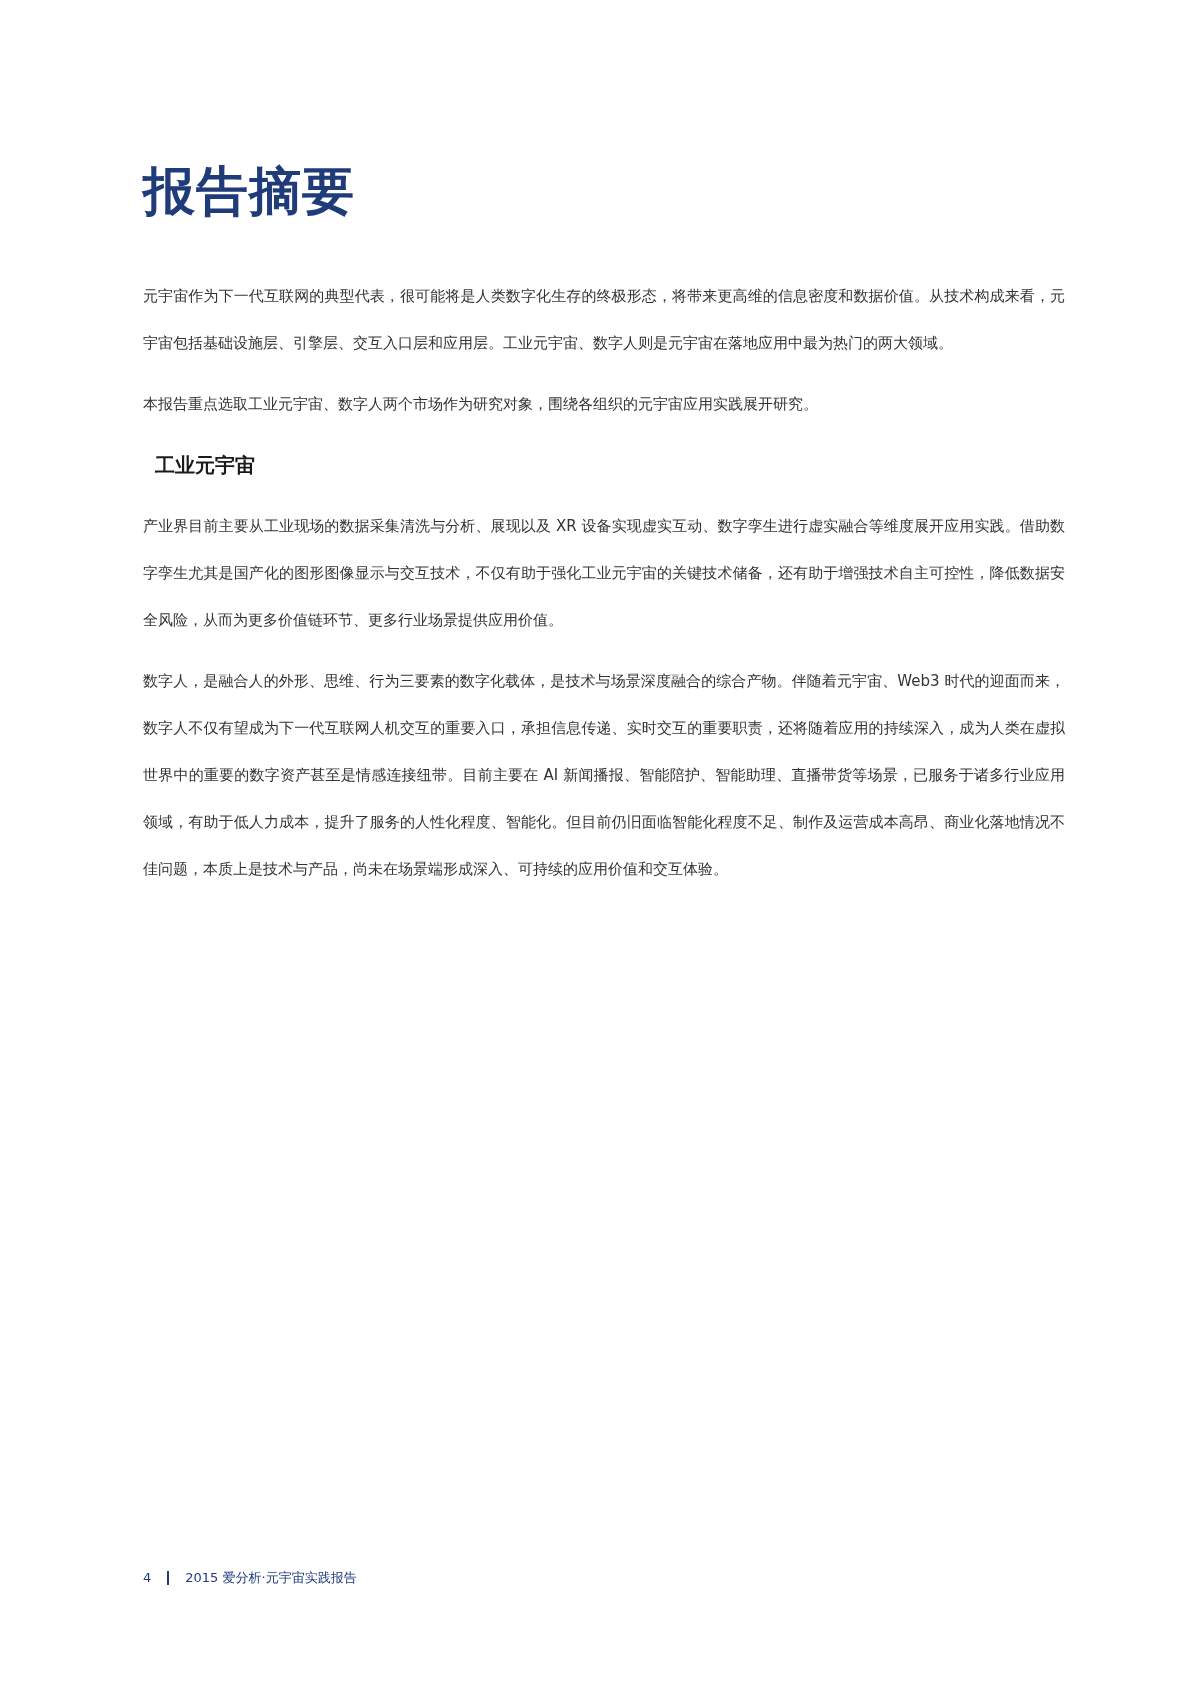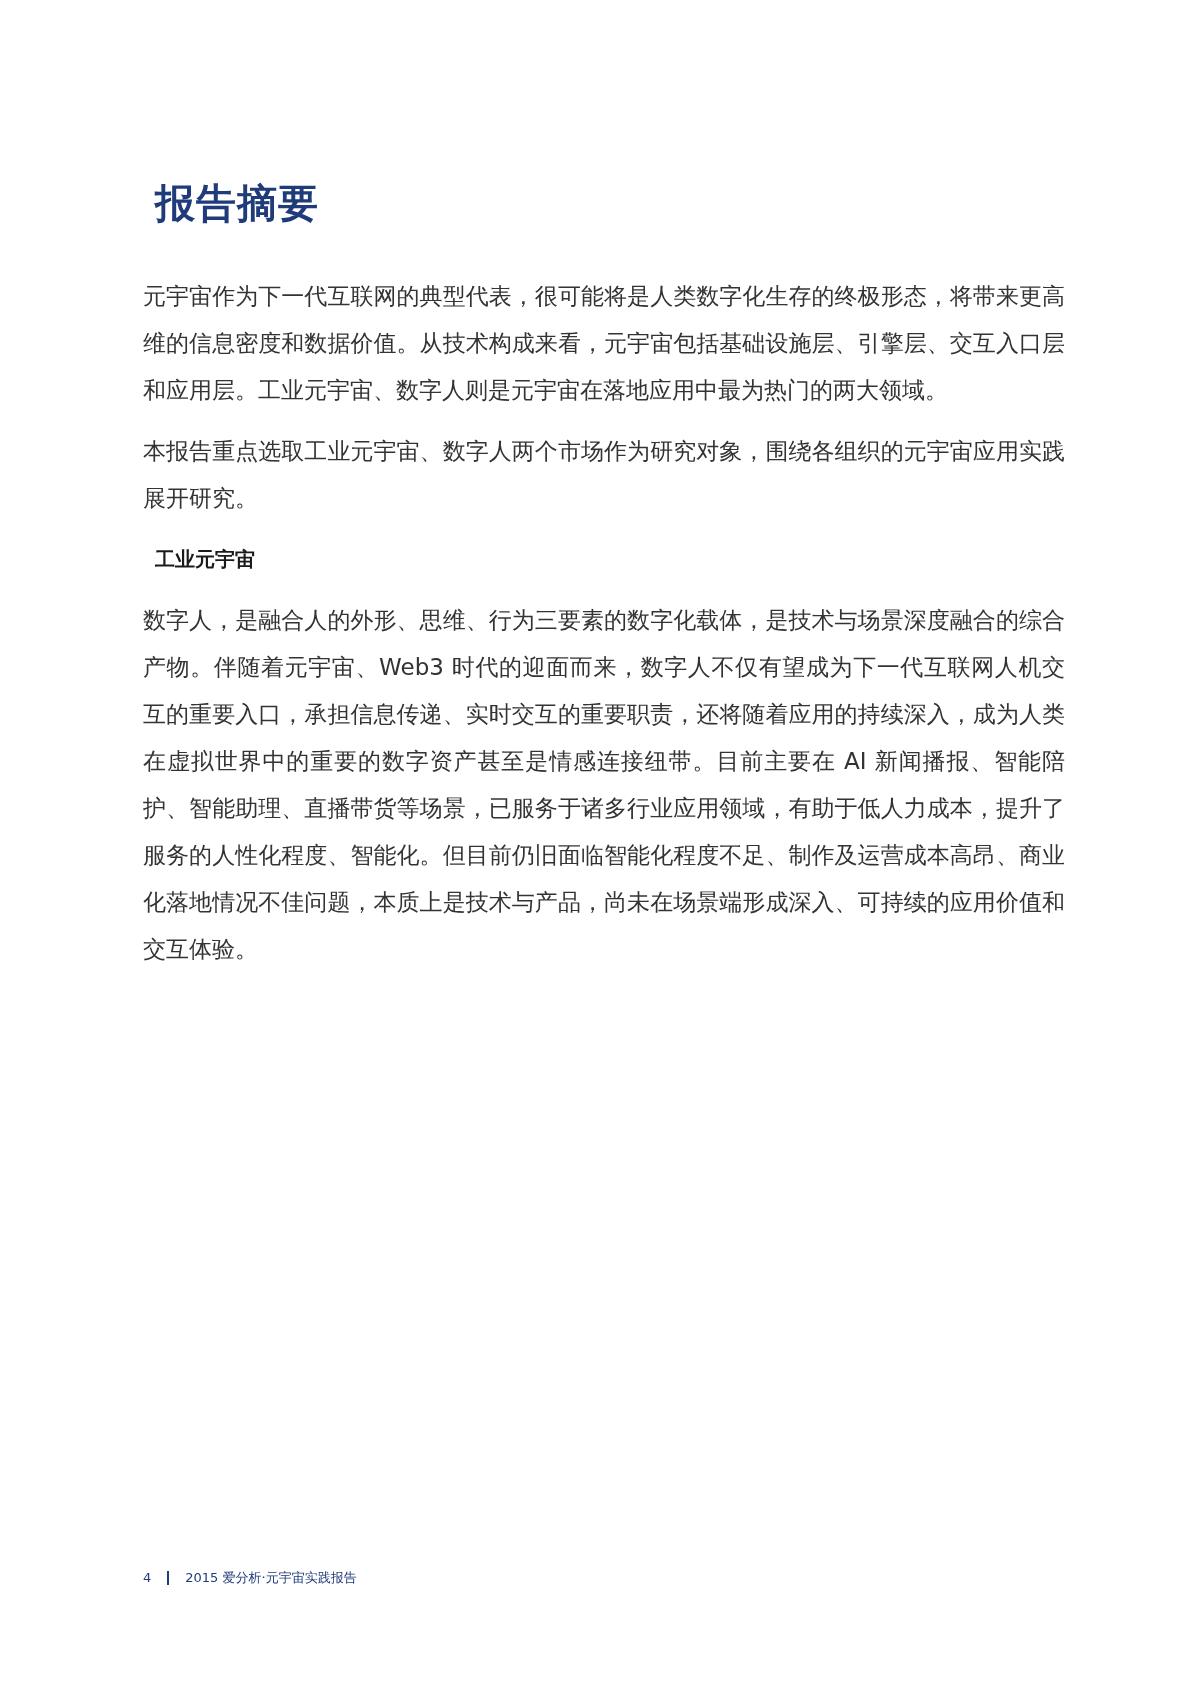--- a/index.html
+++ b/index.html
@@ -18,36 +18,36 @@
     .page {
       position: absolute;
       left: 143px;
       top: 0;
       width: 922px;
     }
     .title {
       position: absolute;
       top: 158px;
       left: 0;
-      margin: 12px;
-      font-size: 40px;
+      margin: 0;
+      font-size: 52px;
       line-height: 66px;
       font-weight: bold;
       color: #1f3b7a;
       letter-spacing: 1px;
     }
     .content {
       position: absolute;
       top: 273px;
       left: 0;
       width: 922px;
     }
     .para {
       margin: 0 0 14px 0;
-      font-size: 23px;
+      font-size: 15px;
       line-height: 47px;
       text-align: justify;
       text-justify: inter-character;
       color: #333333;
     }
     .section-heading {
       margin: 0 0 14px 12px;
       font-size: 20px;
       line-height: 47px;
       font-weight: bold;
@@ -75,20 +75,21 @@
 <body>
 
 <div class="page">
   <h1 class="title">报告摘要</h1>
 
   <div class="content">
     <p class="para">元宇宙作为下一代互联网的典型代表，很可能将是人类数字化生存的终极形态，将带来更高维的信息密度和数据价值。从技术构成来看，元宇宙包括基础设施层、引擎层、交互入口层和应用层。工业元宇宙、数字人则是元宇宙在落地应用中最为热门的两大领域。</p>
     <p class="para">本报告重点选取工业元宇宙、数字人两个市场作为研究对象，围绕各组织的元宇宙应用实践展开研究。</p>
 
     <h2 class="section-heading">工业元宇宙</h2>
+    <p class="para">产业界目前主要从工业现场的数据采集清洗与分析、展现以及 XR 设备实现虚实互动、数字孪生进行虚实融合等维度展开应用实践。借助数字孪生尤其是国产化的图形图像显示与交互技术，不仅有助于强化工业元宇宙的关键技术储备，还有助于增强技术自主可控性，降低数据安全风险，从而为更多价值链环节、更多行业场景提供应用价值。</p>
 
     <p class="para">数字人，是融合人的外形、思维、行为三要素的数字化载体，是技术与场景深度融合的综合产物。伴随着元宇宙、Web3 时代的迎面而来，数字人不仅有望成为下一代互联网人机交互的重要入口，承担信息传递、实时交互的重要职责，还将随着应用的持续深入，成为人类在虚拟世界中的重要的数字资产甚至是情感连接纽带。目前主要在 AI 新闻播报、智能陪护、智能助理、直播带货等场景，已服务于诸多行业应用领域，有助于低人力成本，提升了服务的人性化程度、智能化。但目前仍旧面临智能化程度不足、制作及运营成本高昂、商业化落地情况不佳问题，本质上是技术与产品，尚未在场景端形成深入、可持续的应用价值和交互体验。</p>
   </div>
 </div>
 
 <div class="footer">
   <span>4</span>
   <span class="sep"></span>
   <span>2015 爱分析·元宇宙实践报告</span>
 </div>

